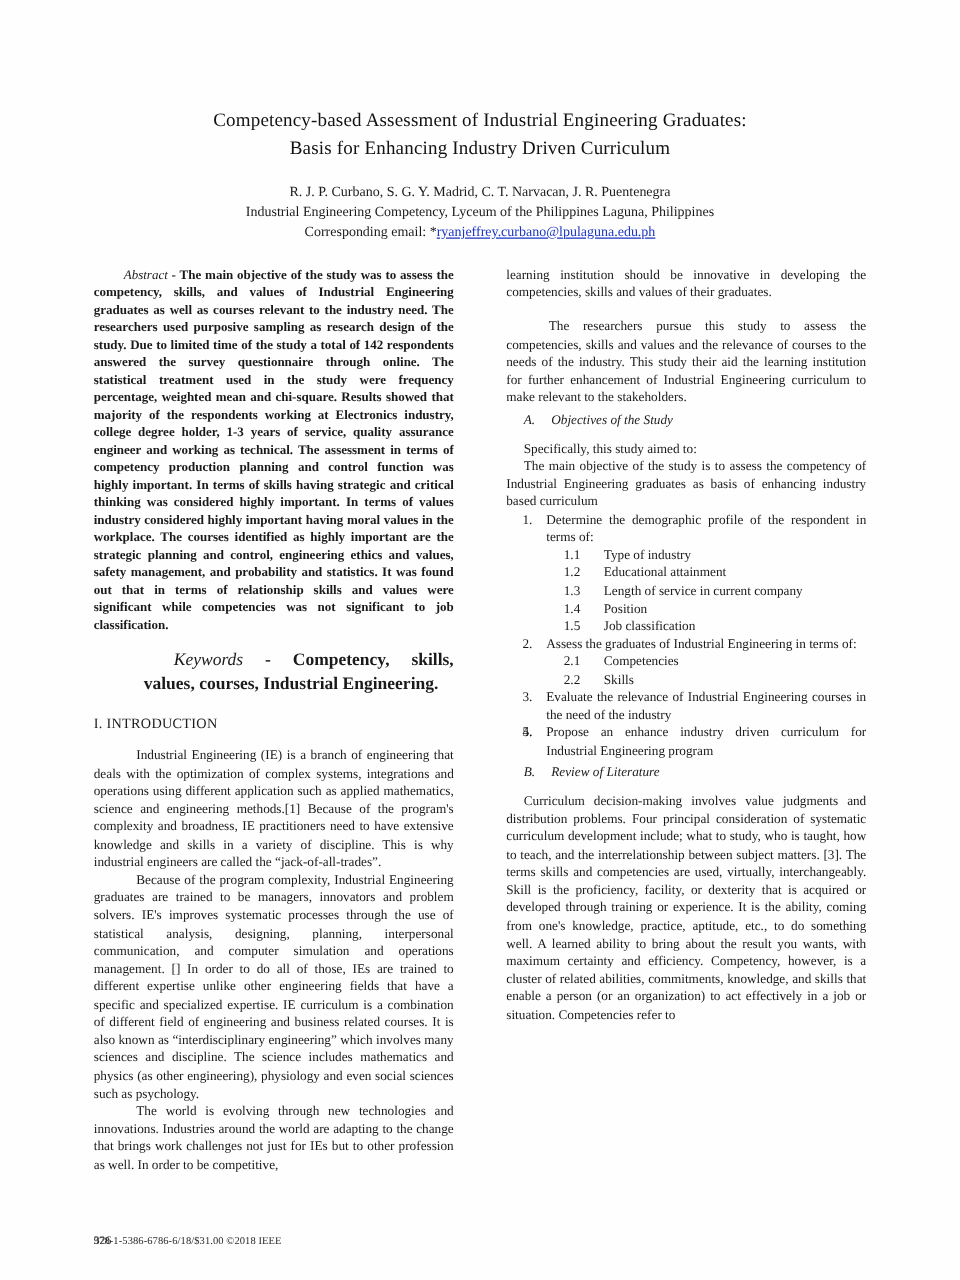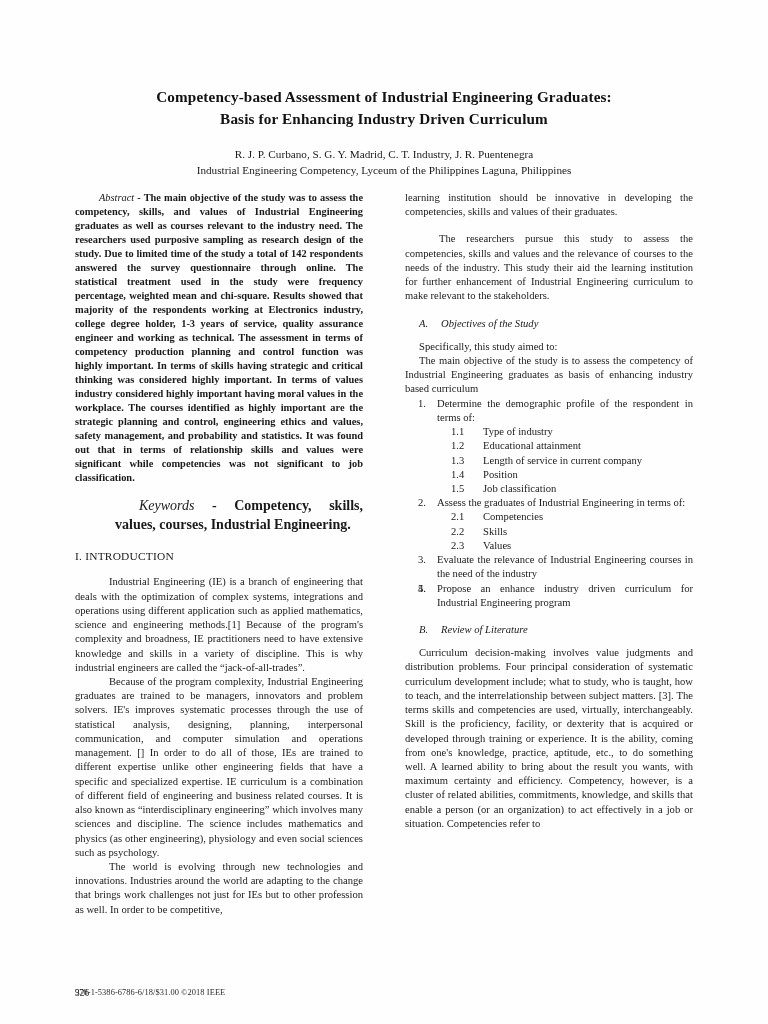--- a/index.html
+++ b/index.html
@@ -29,21 +29,21 @@
   
   .title-block {
     position: absolute;
     left: 75px;
     top: 86px;
     width: 618px;
     text-align: center;
   }
   .paper-title {
     font-size: 15.2px;
-    font-weight: bold;
+    font-weight: normal;
     line-height: 1.42;
     letter-spacing: 0.01em;
     color: #121212;
     margin: 0;
   }
   .authors {
     margin-top: 18px;
     font-size: 11.2px;
     line-height: 1.42;
     color: #1a1a1a;
@@ -59,21 +59,21 @@
     color: #1a1a1a;
   }
   .email-link {
     color: #1b35c4;
     text-decoration: underline;
   }
 
   
   .columns {
     position: absolute;
-    top: 191px;
+    top: 214px;
     left: 75px;
     width: 618px;
     height: 745px;
   }
   .col {
     position: absolute;
     top: 0;
     width: 288px;
     height: 745px;
     overflow: hidden;
@@ -117,21 +117,21 @@
     text-align: left;
     font-size: 11.4px;
     margin-top: 16px;
     margin-bottom: 13px;
     color: #1a1a1a;
     letter-spacing: 0.02em;
   }
   .subsection-head {
     font-style: italic;
     font-size: 10.6px;
-    margin-top: 14px;
+    margin-top: 4px;
     margin-bottom: 11px;
     padding-left: 14px;
     color: #1a1a1a;
   }
   .subsection-head .sub-letter {
     display: inline-block;
     width: 22px;
   }
 
   .body-p {
@@ -218,22 +218,25 @@
 </head>
 <body>
 
 <div class="page">
 
   <div class="title-block">
     <h1 class="paper-title">
       <span>Competency-based Assessment of Industrial Engineering Graduates:</span><br>
       <span>Basis for Enhancing Industry Driven Curriculum</span>
     </h1>
-    <div class="authors">R. J. P. Curbano, S. G. Y. Madrid, C. T. Industry, J. R. Puentenegra</div>
+    <div class="authors">R. J. P. Curbano, S. G. Y. Madrid, C. T. Narvacan, J. R. Puentenegra</div>
     <div class="affiliation">Industrial Engineering Competency, Lyceum of the Philippines Laguna, Philippines</div>
+    <div class="corresponding">
+      <span>Corresponding email: *</span><a class="email-link" href="#">ryanjeffrey.curbano@lpulaguna.edu.ph</a>
+    </div>
   </div>
 
   <div class="columns">
 
     <div class="col col-left">
 
       <p class="abstract-p"><span class="abstract-lead">Abstract</span><span> - </span><span>The main objective of the study was to assess the competency, skills, and values of Industrial Engineering graduates as well as courses relevant to the industry need. The researchers used purposive sampling as research design of the study. Due to limited time of the study a total of 142 respondents answered the survey questionnaire through online. The statistical treatment used in the study were frequency percentage, weighted mean and chi-square. Results showed that majority of the respondents working at Electronics industry, college degree holder, 1-3 years of service, quality assurance engineer and working as technical. The assessment in terms of competency production planning and control function was highly important. In terms of skills having strategic and critical thinking was considered highly important. In terms of values industry considered highly important having moral values in the workplace. The courses identified as highly important are the strategic planning and control, engineering ethics and values, safety management, and probability and statistics. It was found out that in terms of relationship skills and values were significant while competencies was not significant to job classification.</span></p>
 
       <p class="keywords-p"><span class="keywords-lead">Keywords</span><span> - </span><span>Competency, skills, values, courses, Industrial Engineering.</span></p>
 
@@ -289,24 +292,20 @@
           <span class="obj-num">2.</span>
           <span>Assess the graduates of Industrial Engineering in terms of:</span>
           <ul class="sub-list">
             <li class="sub-item">
               <span class="sub-num">2.1</span>
               <span>Competencies</span>
             </li>
             <li class="sub-item">
               <span class="sub-num">2.2</span>
               <span>Skills</span>
-            </li>
-            <li class="sub-item">
-              <span class="sub-num">2.3</span>
-              <span>Values</span>
             </li>
           </ul>
         </li>
 
         <li class="obj-item">
           <span class="obj-num">3.</span>
           <span>Evaluate the relevance of Industrial Engineering courses in the need of the industry</span>
         </li>
 
         <li class="obj-item">

